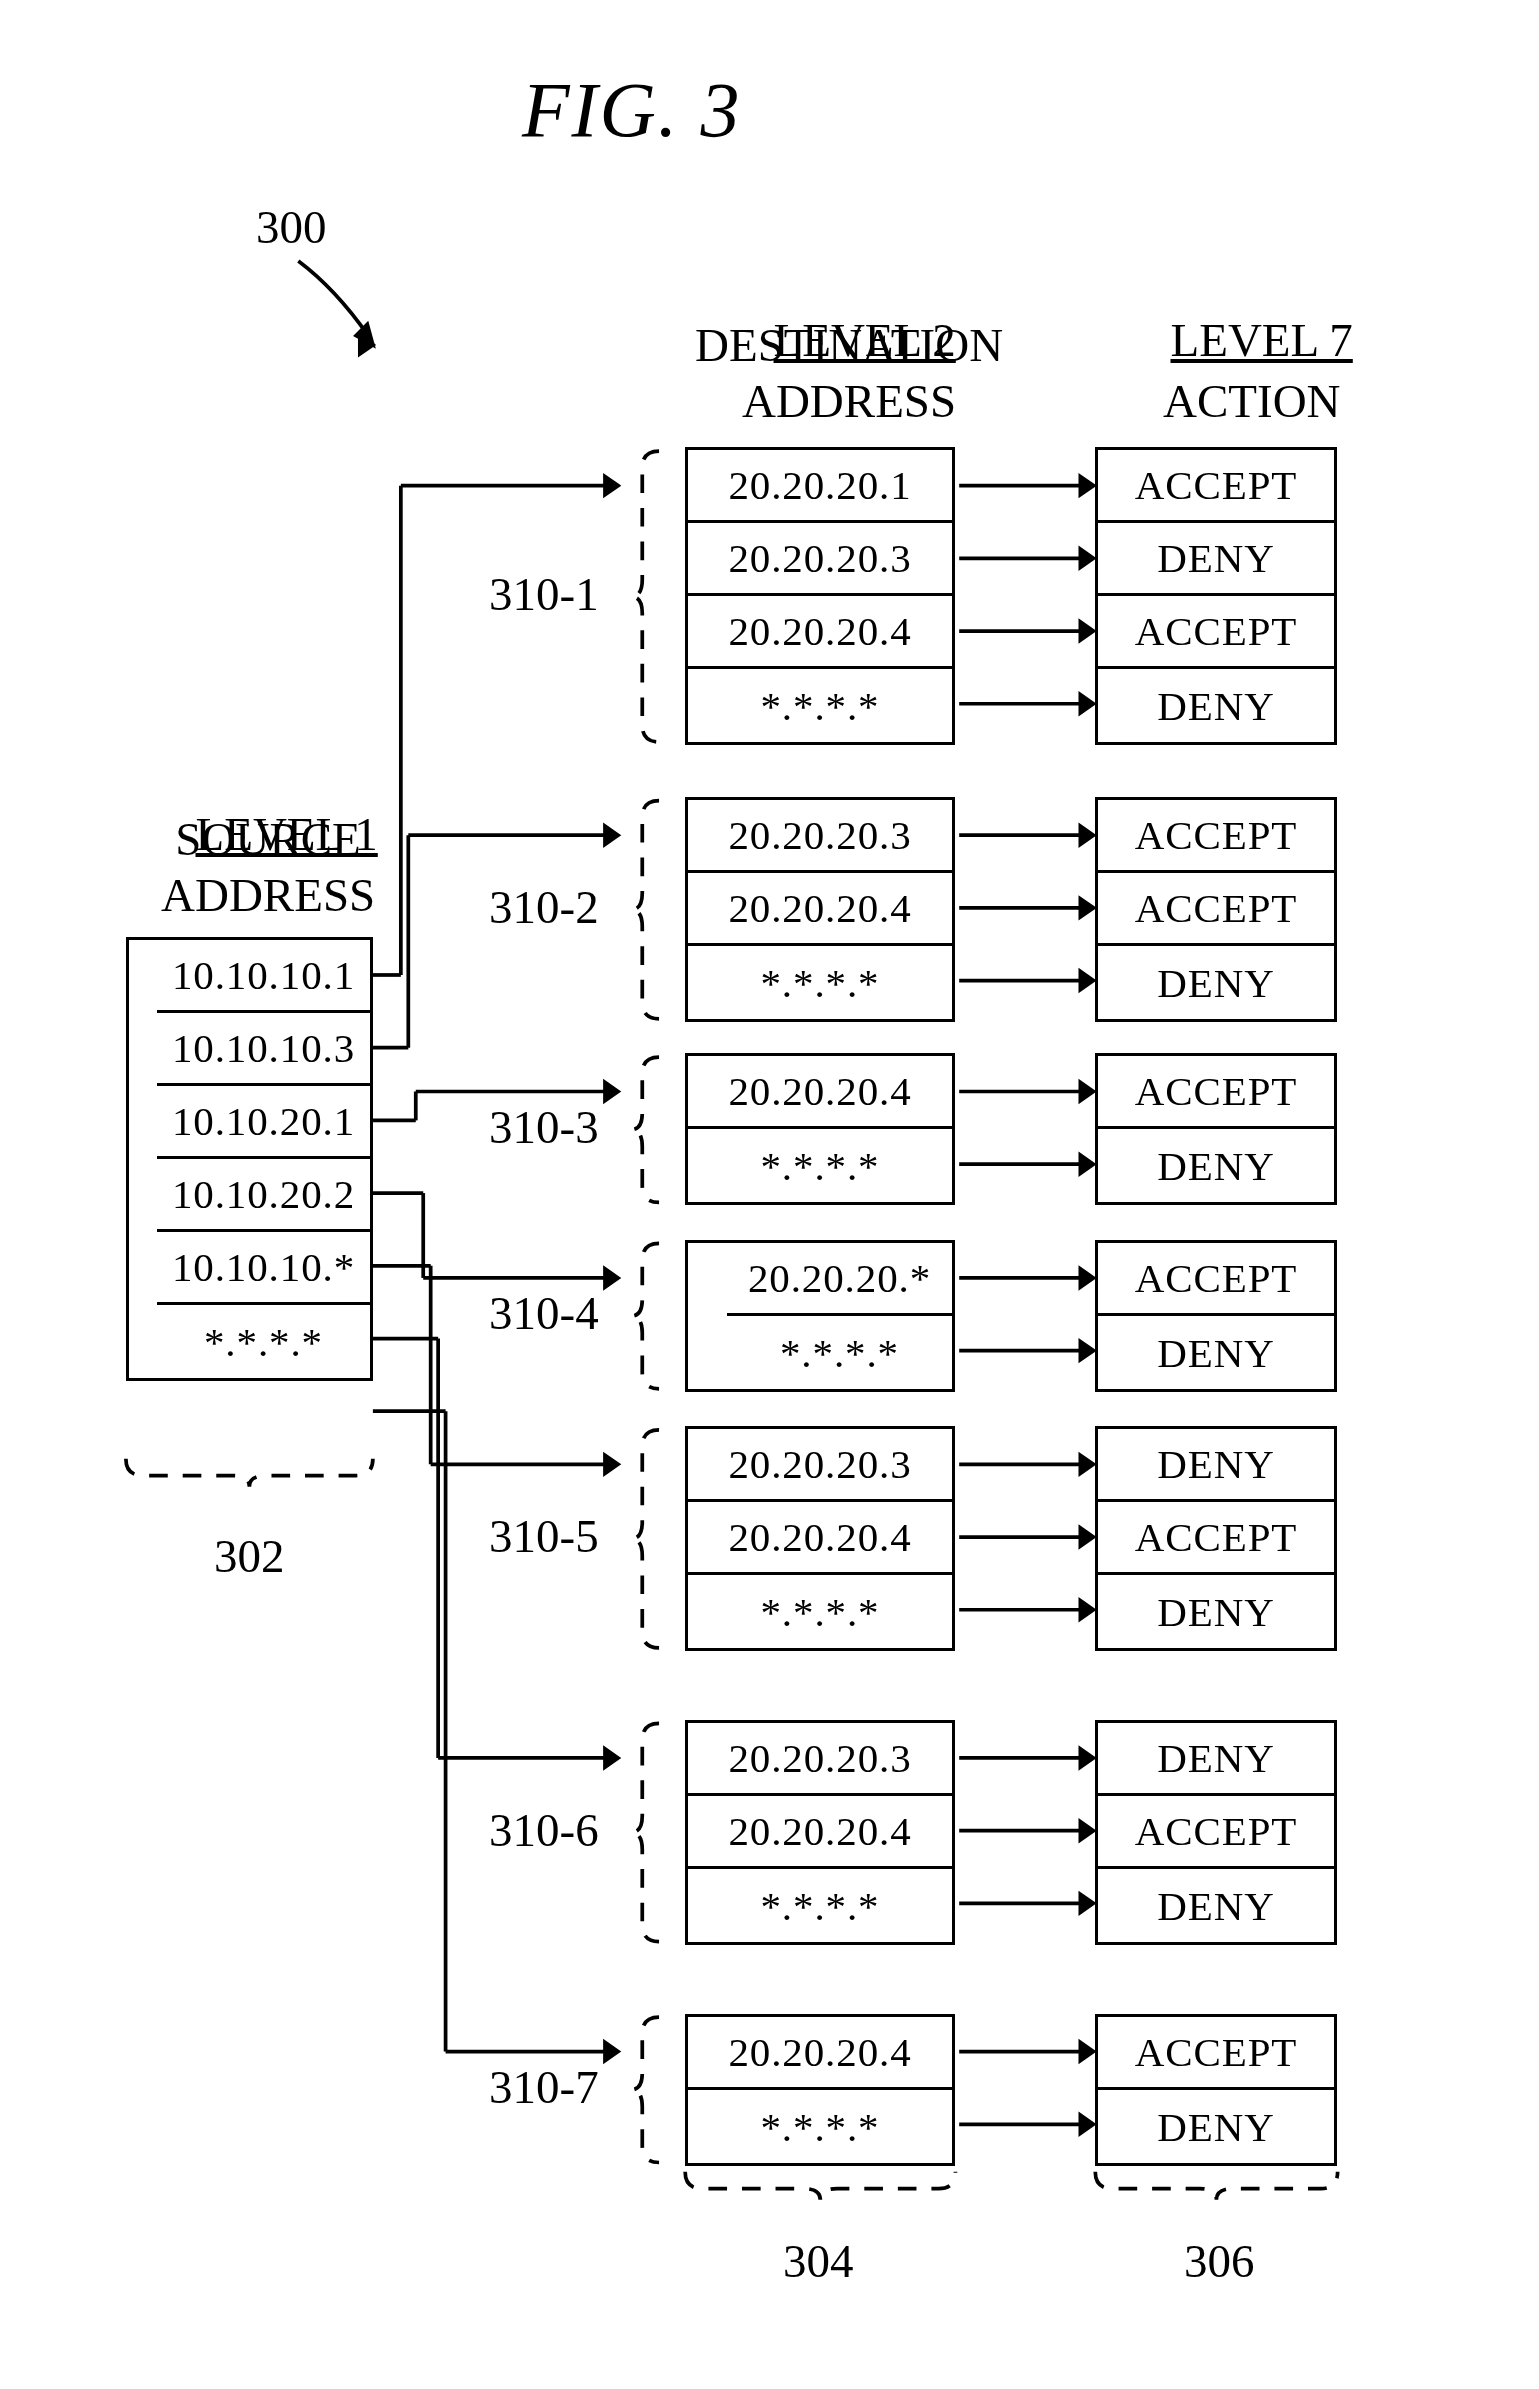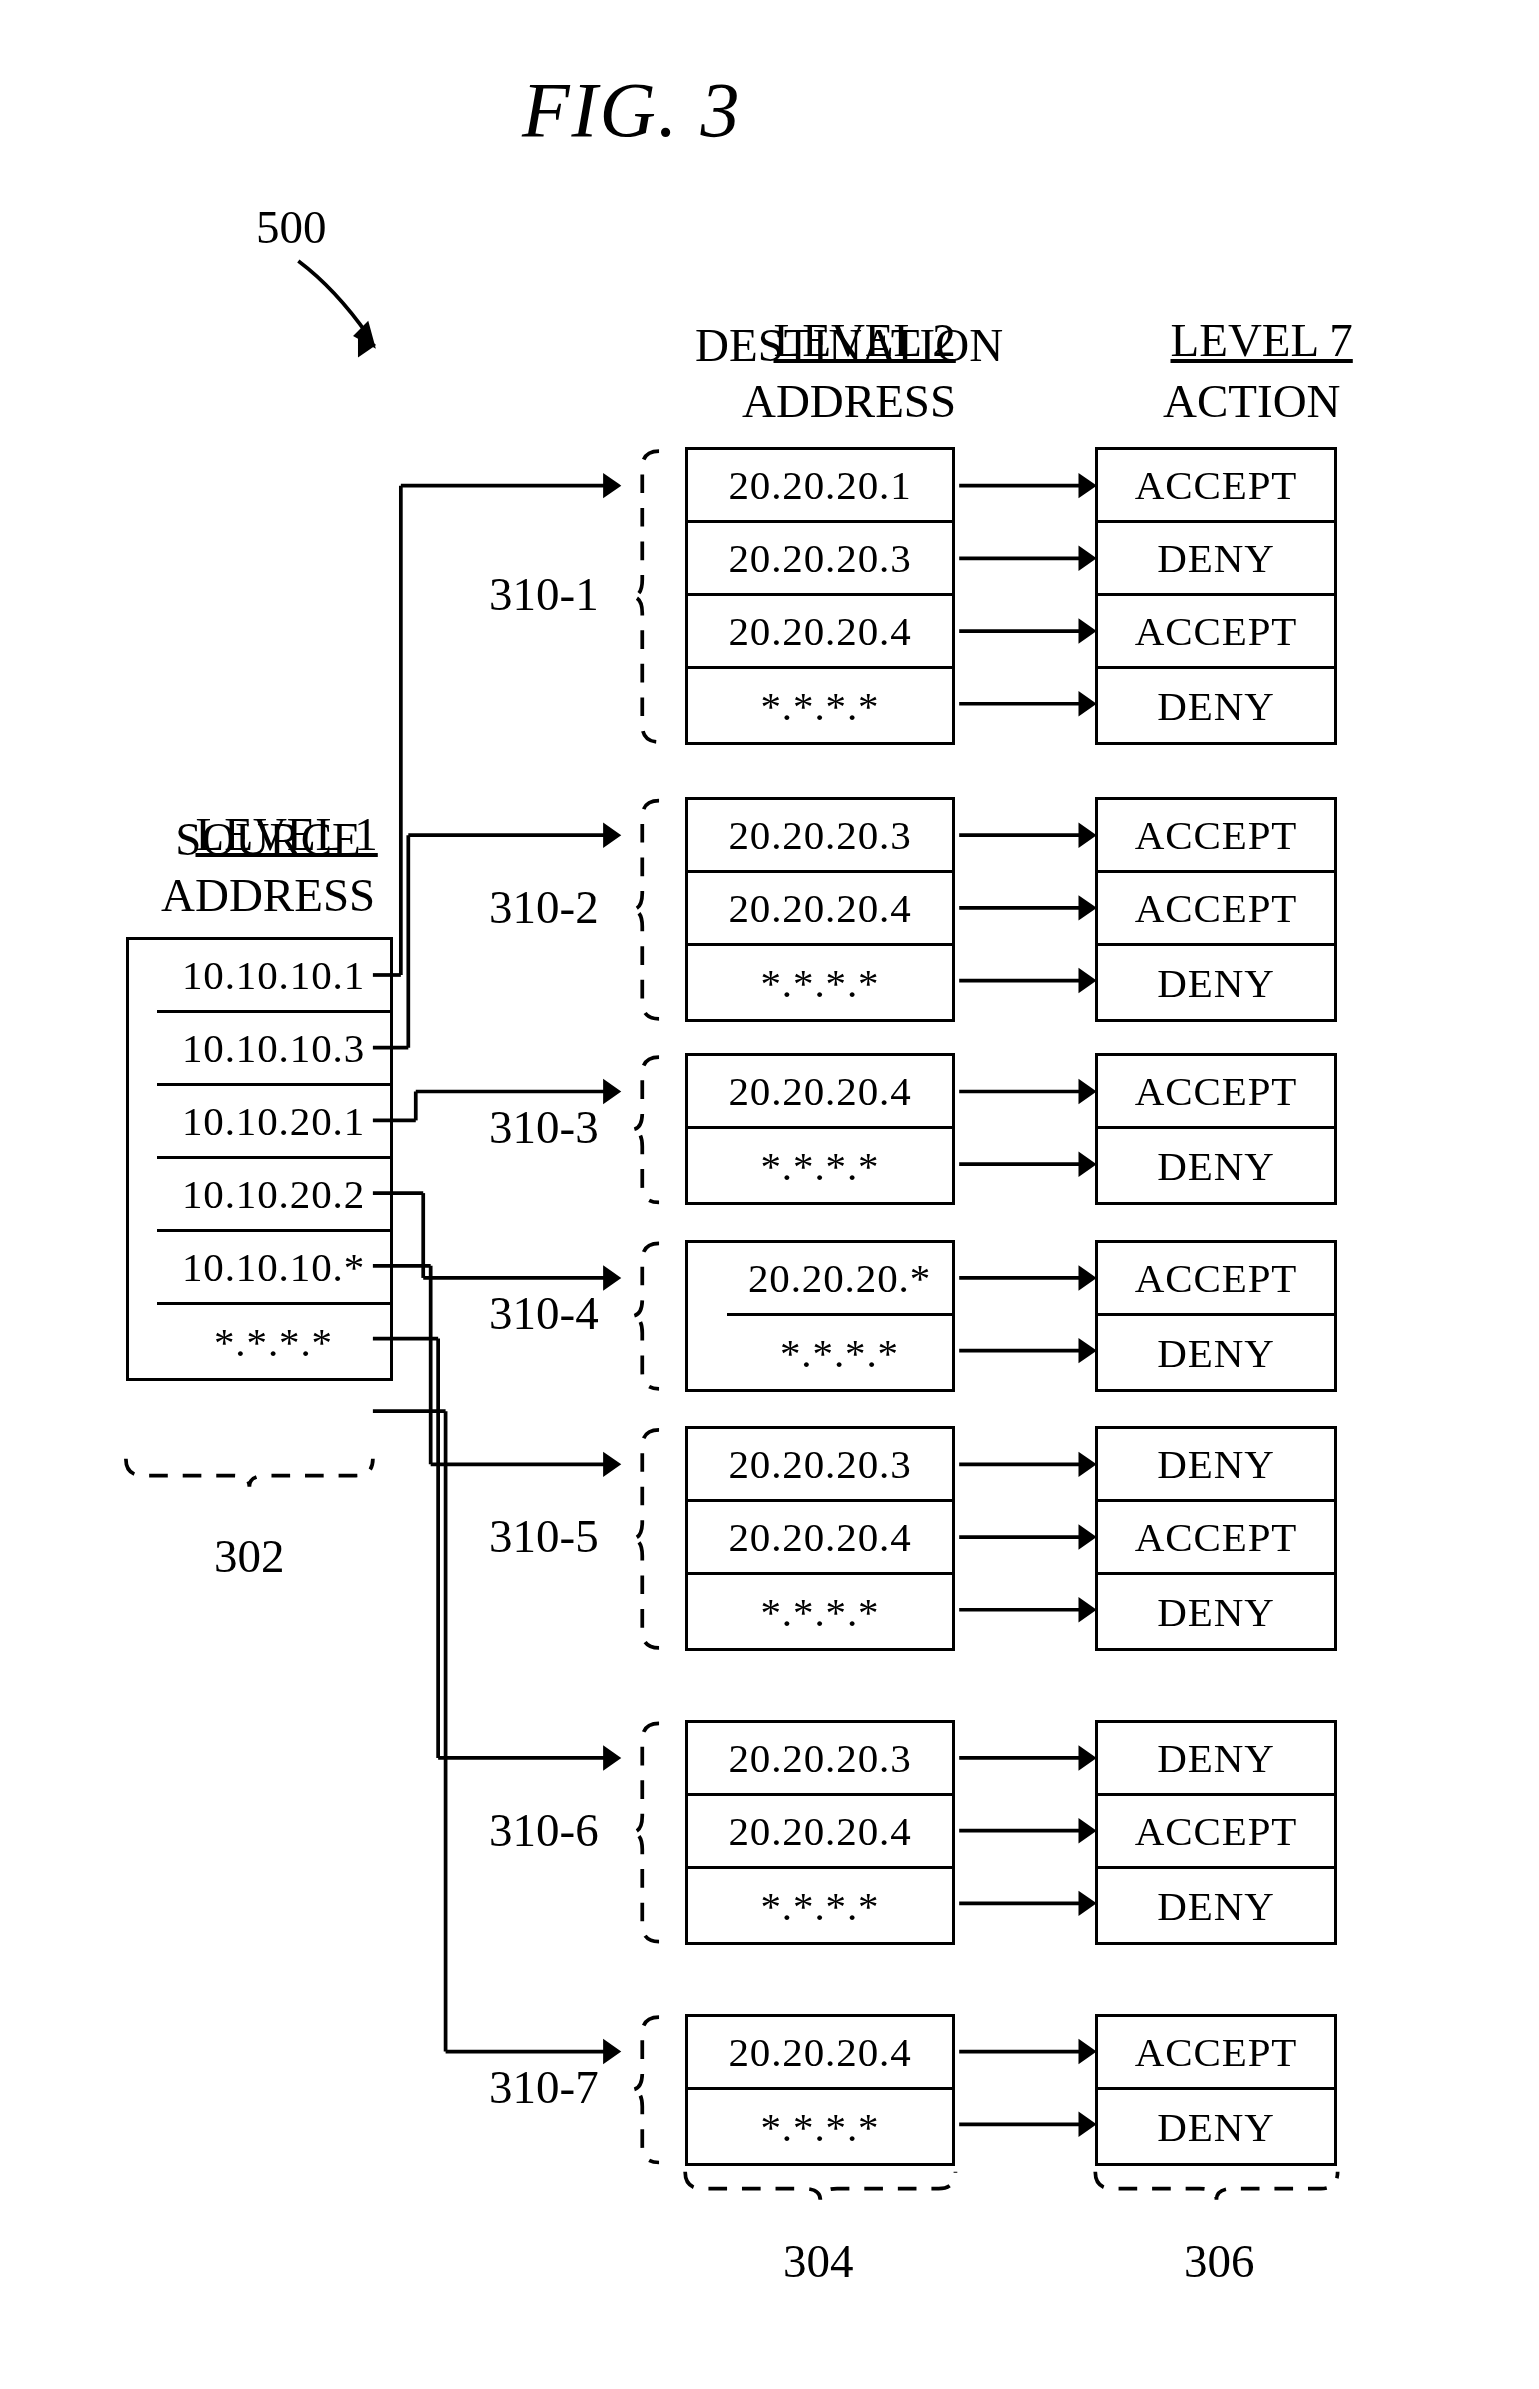--- a/index.html
+++ b/index.html
@@ -18,40 +18,40 @@
        font-size:41px;font-weight:500;letter-spacing:0.9px;}
   .row:last-child{border-bottom:none;}
   .row.block2{justify-content:center;}
   .row.block3{justify-content:center;}
 </style>
 </head>
 <body>
 
 <div class="abs figtitle" style="left:522px;top:65px;">FIG.  3</div>
 
-<div class="abs reflabel" style="left:256px;top:200px;">500</div>
+<div class="abs reflabel" style="left:256px;top:200px;">300</div>
 
 <div class="abs hdr" style="left:172px;top:750px;">
   <span class="under">LEVEL 1</span>
 </div>
 <div class="abs hdr" style="left:161px;top:811px;">SOURCE
 ADDRESS</div>
 
 <div class="abs hdr" style="left:750px;top:256px;">
   <span class="under">LEVEL 2</span>
 </div>
 <div class="abs hdr" style="left:695px;top:317px;">DESTINATION
 ADDRESS</div>
 
 <div class="abs hdr" style="left:1147px;top:256px;">
   <span class="under">LEVEL 7</span>
 </div>
 <div class="abs hdr" style="left:1163px;top:373px;">ACTION</div>
 
-<div id="srcTable" class="abs table" style="left:126px;top:937px;width:267px;padding-left:28px;">
+<div id="srcTable" class="abs table" style="left:126px;top:937px;width:247px;padding-left:28px;">
     <div class="row">10.10.10.1</div>
     <div class="row">10.10.10.3</div>
     <div class="row">10.10.20.1</div>
     <div class="row">10.10.20.2</div>
     <div class="row">10.10.10.*</div>
     <div class="row">*.*.*.*</div>
   </div>
 
 <div id="groupsContainer">
     <div class="abs table" style="left: 685px; top: 447px; width: 270px;">

